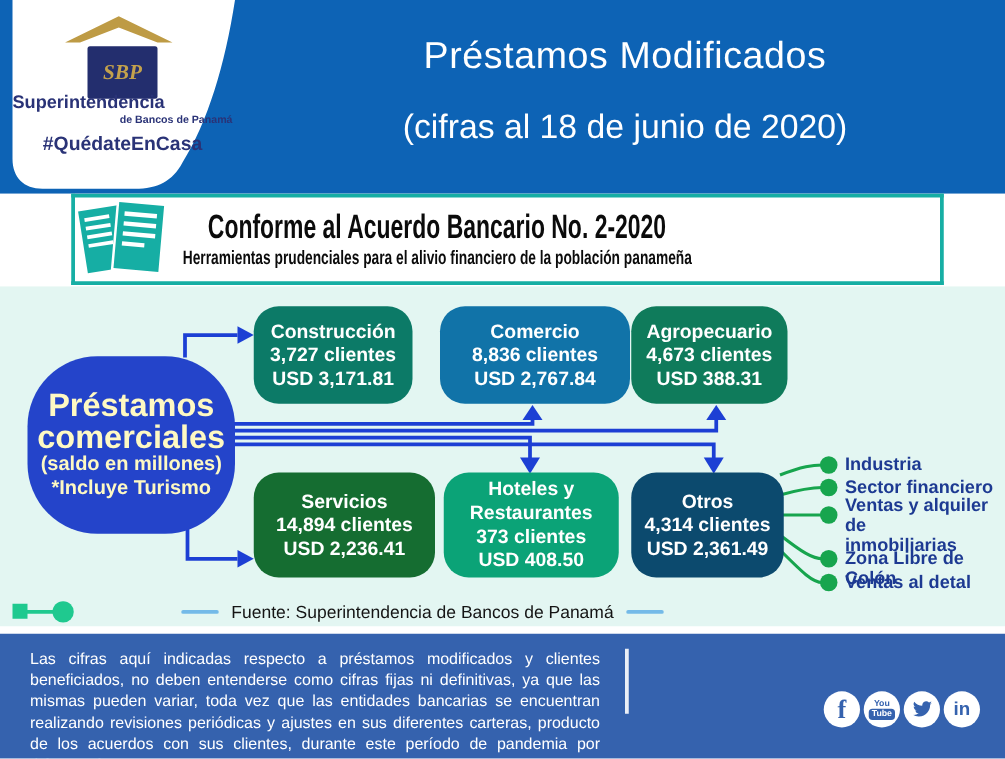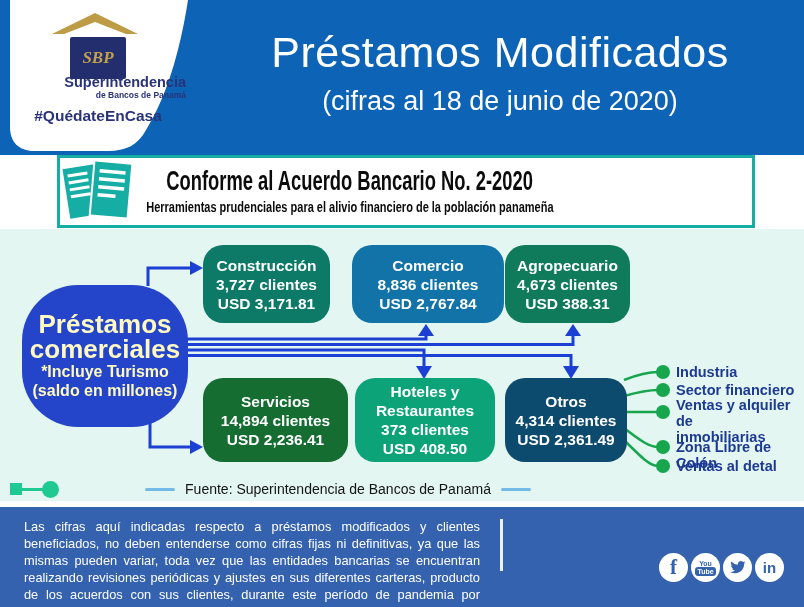--- a/index.html
+++ b/index.html
@@ -1,27 +1,27 @@
 <!DOCTYPE html>
 <html><head>
 <meta charset="utf-8">
 <style>
   html,body{margin:0;padding:0;}
   .page{position:relative;width:804px;height:607px;overflow:hidden;background:#fff;
         font-family:"Liberation Sans", sans-serif;}
   
   .header{position:absolute;left:0;top:0;width:804px;height:155px;background:#0D63B5;}
   .header-title{position:absolute;left:220px;top:28px;width:560px;text-align:center;
-    color:#fff;font-size:43px;letter-spacing:.5px;}
+    color:#fff;font-size:30px;letter-spacing:.5px;}
   .header-subtitle{position:absolute;left:220px;top:86px;width:560px;text-align:center;
     color:#fff;font-size:27px;}
   
   .logo-svg{position:absolute;left:0;top:0;z-index:1;}
   .logo-box{position:absolute;left:10px;top:0;width:176px;height:152px;z-index:2;}
-  .logo-org1{position:absolute;left:0;top:74px;width:176px;text-align:right;
+  .logo-org1{position:absolute;left:0;top:74px;width:176px;text-align:left;
     color:#2A3377;font-weight:bold;font-size:14.5px;}
   .logo-org2{position:absolute;left:0;top:90px;width:176px;text-align:right;
     color:#2A3377;font-weight:bold;font-size:8.5px;}
   .logo-sbp{position:absolute;left:60px;top:37px;width:56px;height:42px;background:#232E6E;
     border-radius:2px;display:flex;align-items:center;justify-content:center;}
   .logo-sbp span{color:#C3A14C;font-family:"Liberation Serif",serif;font-style:italic;
     font-weight:bold;font-size:17px;}
   .logo-hash{position:absolute;left:0;top:107px;width:176px;text-align:center;
     color:#2A3377;font-weight:bold;font-size:15.5px;}
   
@@ -150,22 +150,22 @@
       <circle cx="663" cy="390" r="7"></circle>
       <circle cx="663" cy="412" r="7"></circle>
       <circle cx="663" cy="447" r="7"></circle>
       <circle cx="663" cy="466" r="7"></circle>
     </g>
   </svg>
 
   <div class="blob">
     <div class="blob-t">Préstamos</div>
     <div class="blob-t">comerciales</div>
+    <div class="blob-n">(saldo en millones)</div>
     <div class="blob-n">*Incluye Turismo</div>
-    <div class="blob-n">(saldo en millones)</div>
   </div>
 
   <div class="box" style="left:203px;top:245px;width:127px;height:78px;background:#0C7A67;">
     <div>Construcción</div>
     <div>3,727  clientes</div>
     <div>USD 3,171.81</div>
   </div>
   <div class="box" style="left:352px;top:245px;width:152px;height:78px;background:#1173A8;">
     <div>Comercio</div>
     <div>8,836 clientes</div>

